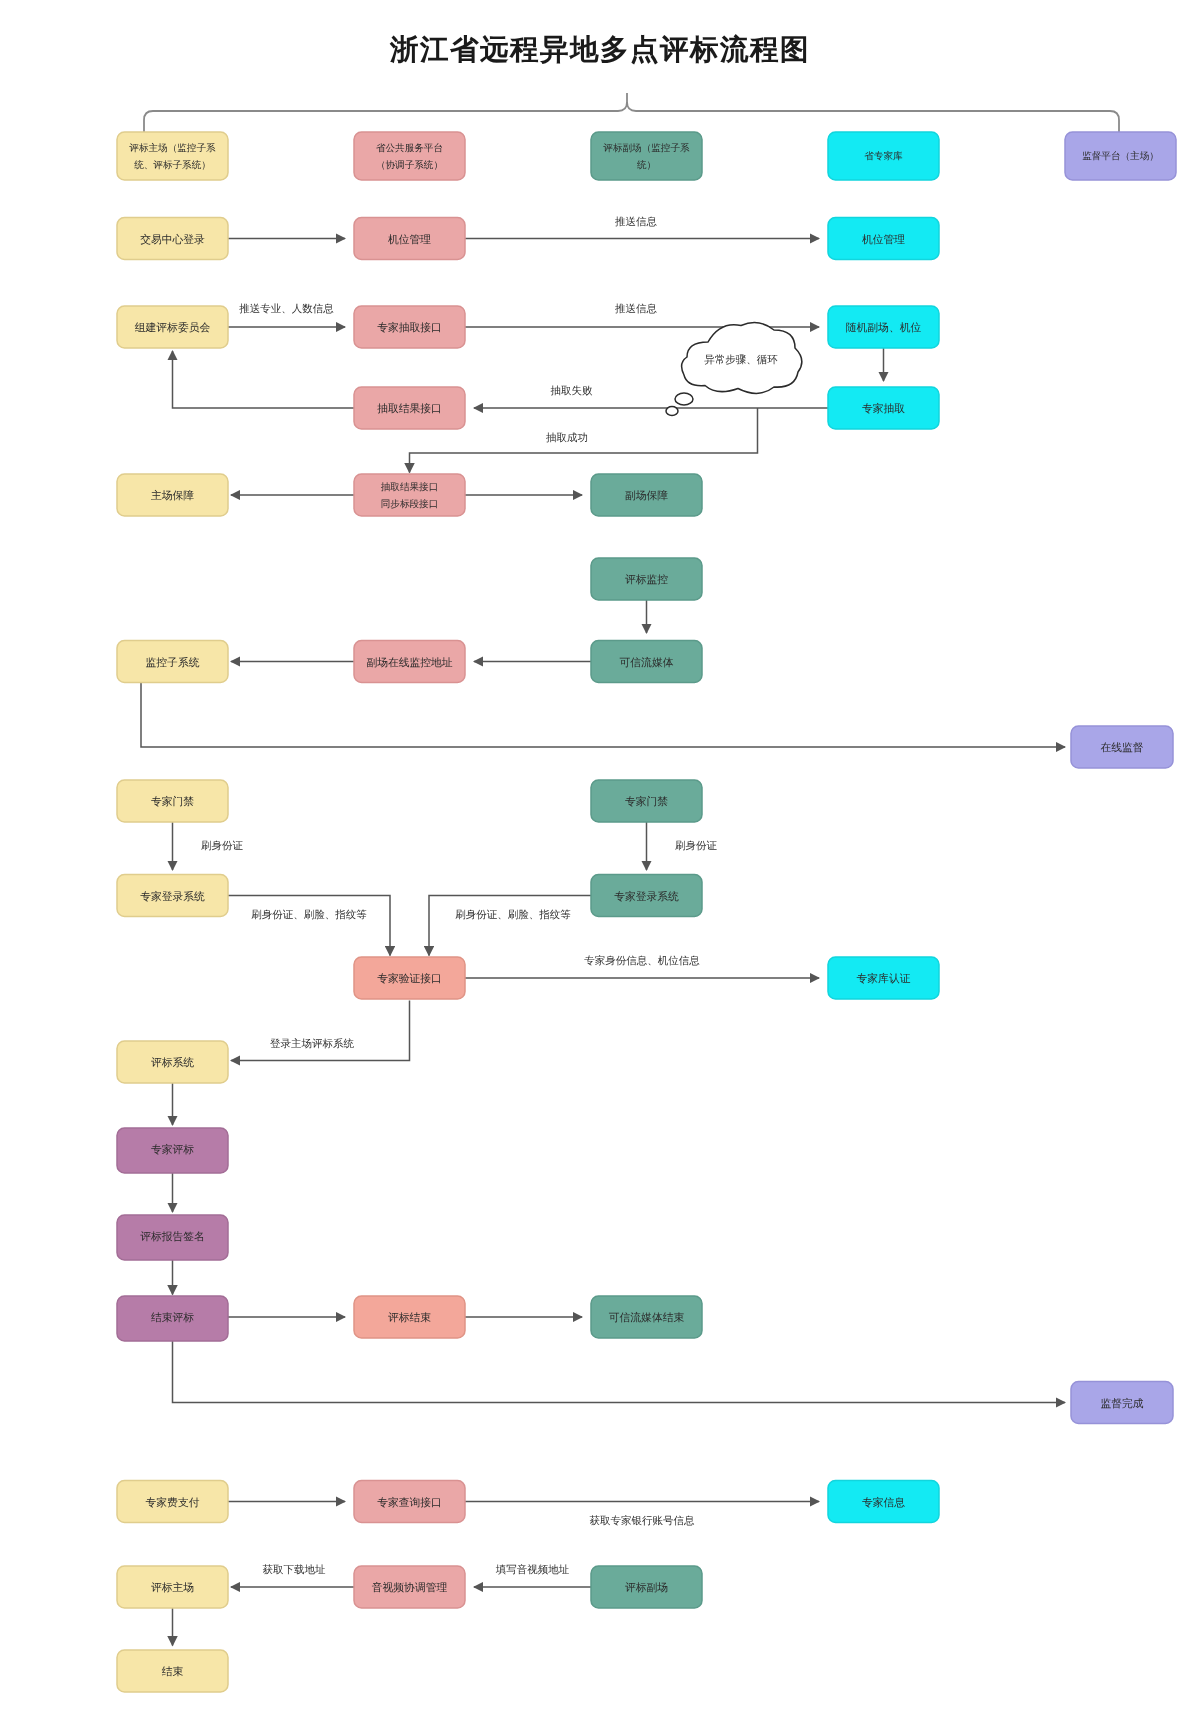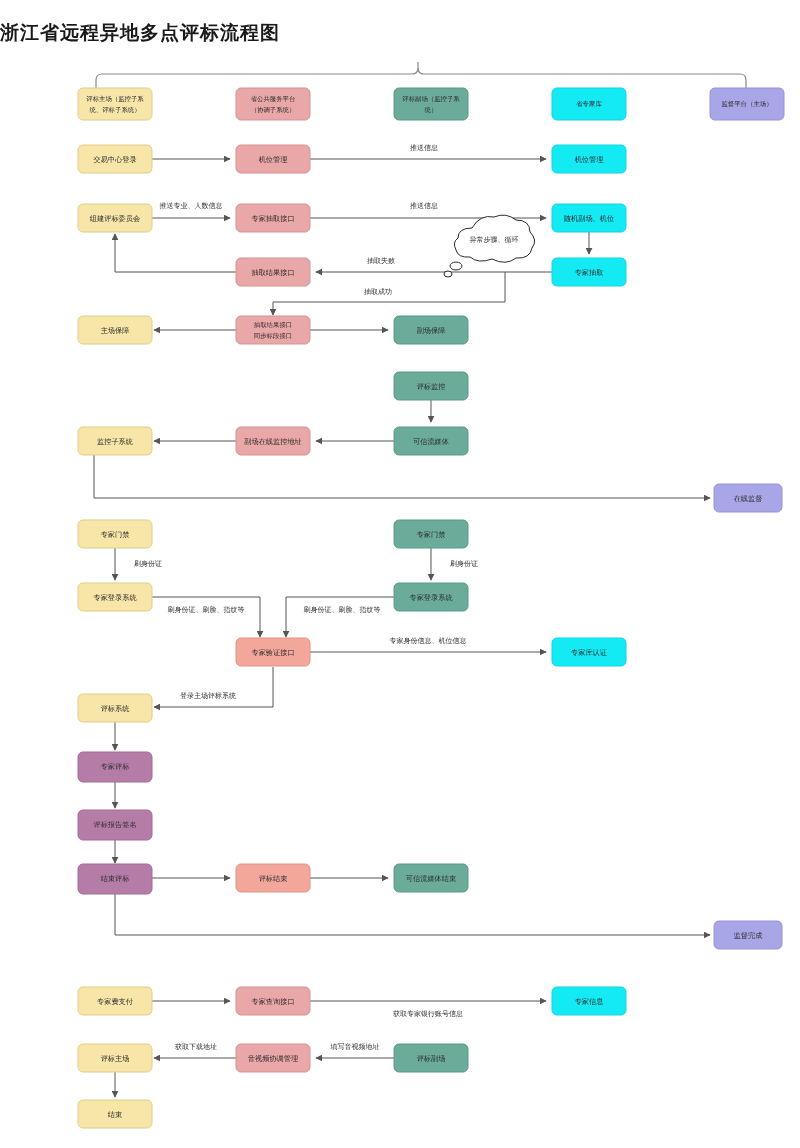--- a/index.html
+++ b/index.html
@@ -12,20 +12,21 @@
     height: 1148px;
     font-family: "Liberation Sans", "DejaVu Sans", sans-serif;
     position: relative;
     overflow: hidden;
   }
   #chart-title {
     position: absolute;
     top: 20px;
     left: 0;
     width: 800px;
+    text-align: center;
     font-size: 19px;
     font-weight: bold;
     color: #1a1a1a;
     letter-spacing: 1px;
   }
   svg.flow {
     position: absolute;
     top: 0;
     left: 0;
   }

